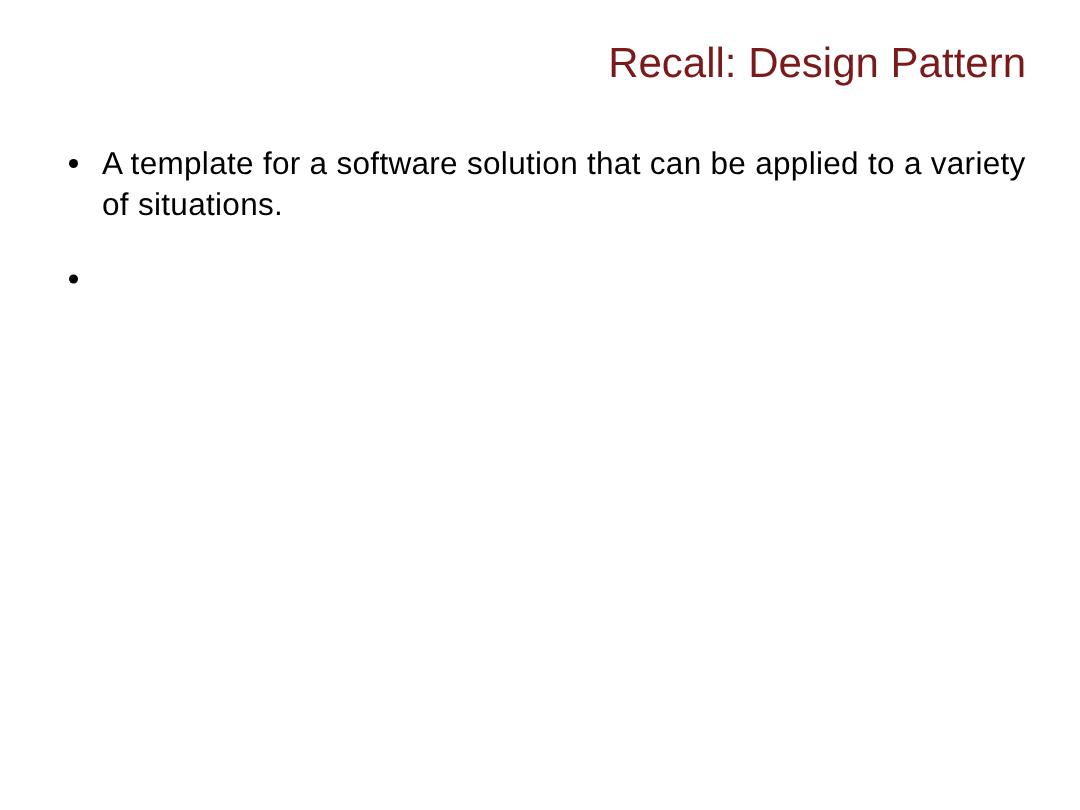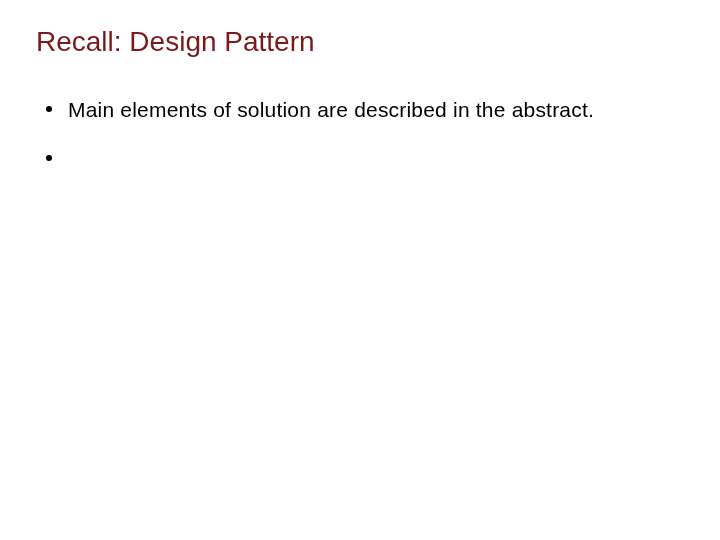--- a/index.html
+++ b/index.html
@@ -13,21 +13,21 @@
       background: #ffffff;
       font-family: Arial, Helvetica, sans-serif;
       overflow: hidden;
     }
     .slide {
       width: 100%;
       height: 100%;
       padding: 22px 36px;
     }
     .title {
-      text-align: left;
+      text-align: right;
       font-size: 28px;
       font-weight: normal;
       color: #7a1a1a;
       margin-bottom: 38px;
       margin-top: 4px;
     }
     .bullet-list {
       list-style: none;
       padding-left: 0;
     }
@@ -54,19 +54,19 @@
     }
   </style>
 </head>
 <body>
 
 <div class="slide">
   <h1 class="title">Recall:  Design Pattern</h1>
   <ul class="bullet-list">
     <li class="bullet-item">
       <span class="bullet-dot"></span>
-      <span class="bullet-text">Main elements of solution are described in the abstract.</span>
+      <span class="bullet-text">A template for a software solution that can be applied to a variety of situations.</span>
     </li>
     <li class="bullet-item">
       <span class="bullet-dot"></span>
     </li>
   </ul>
 </div>
 
 </body></html>

